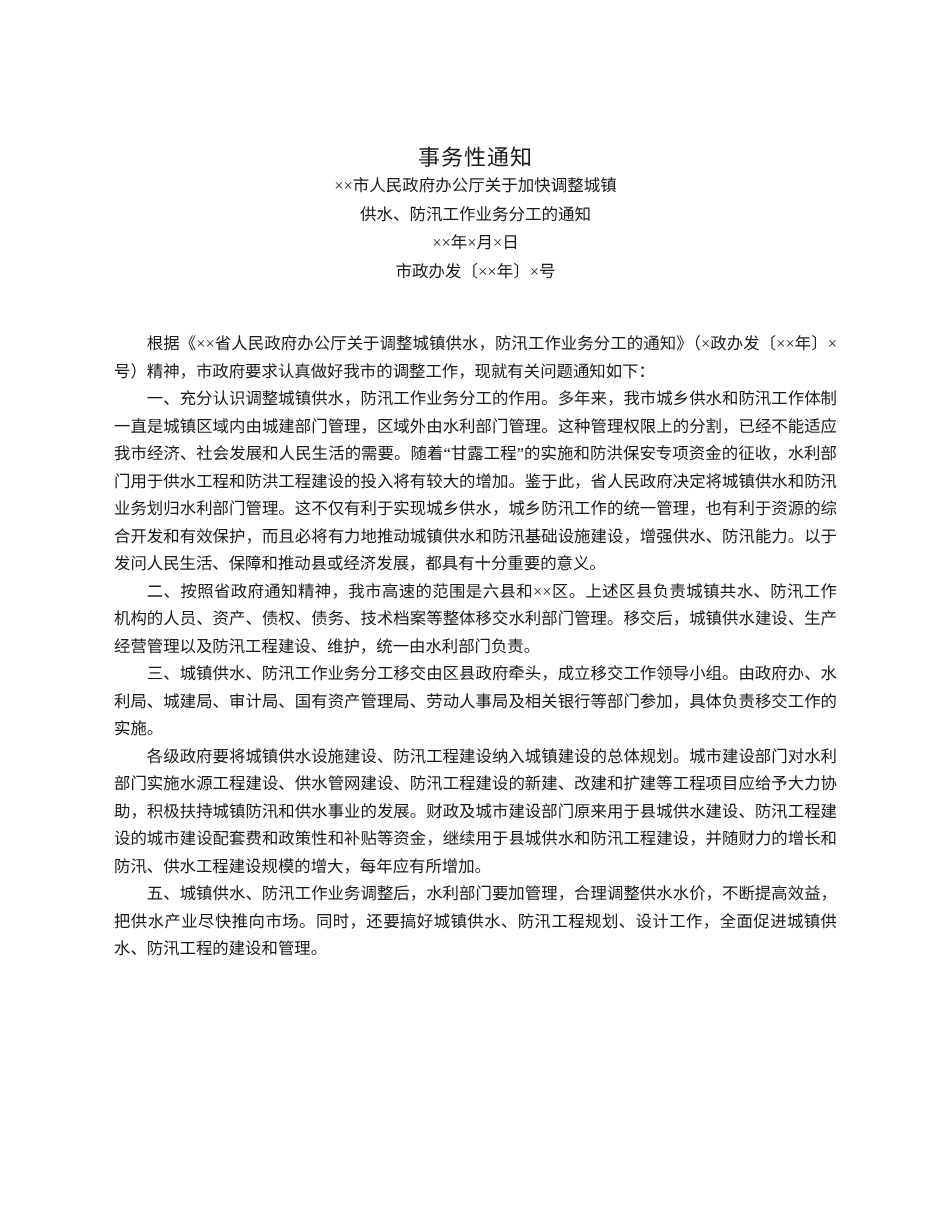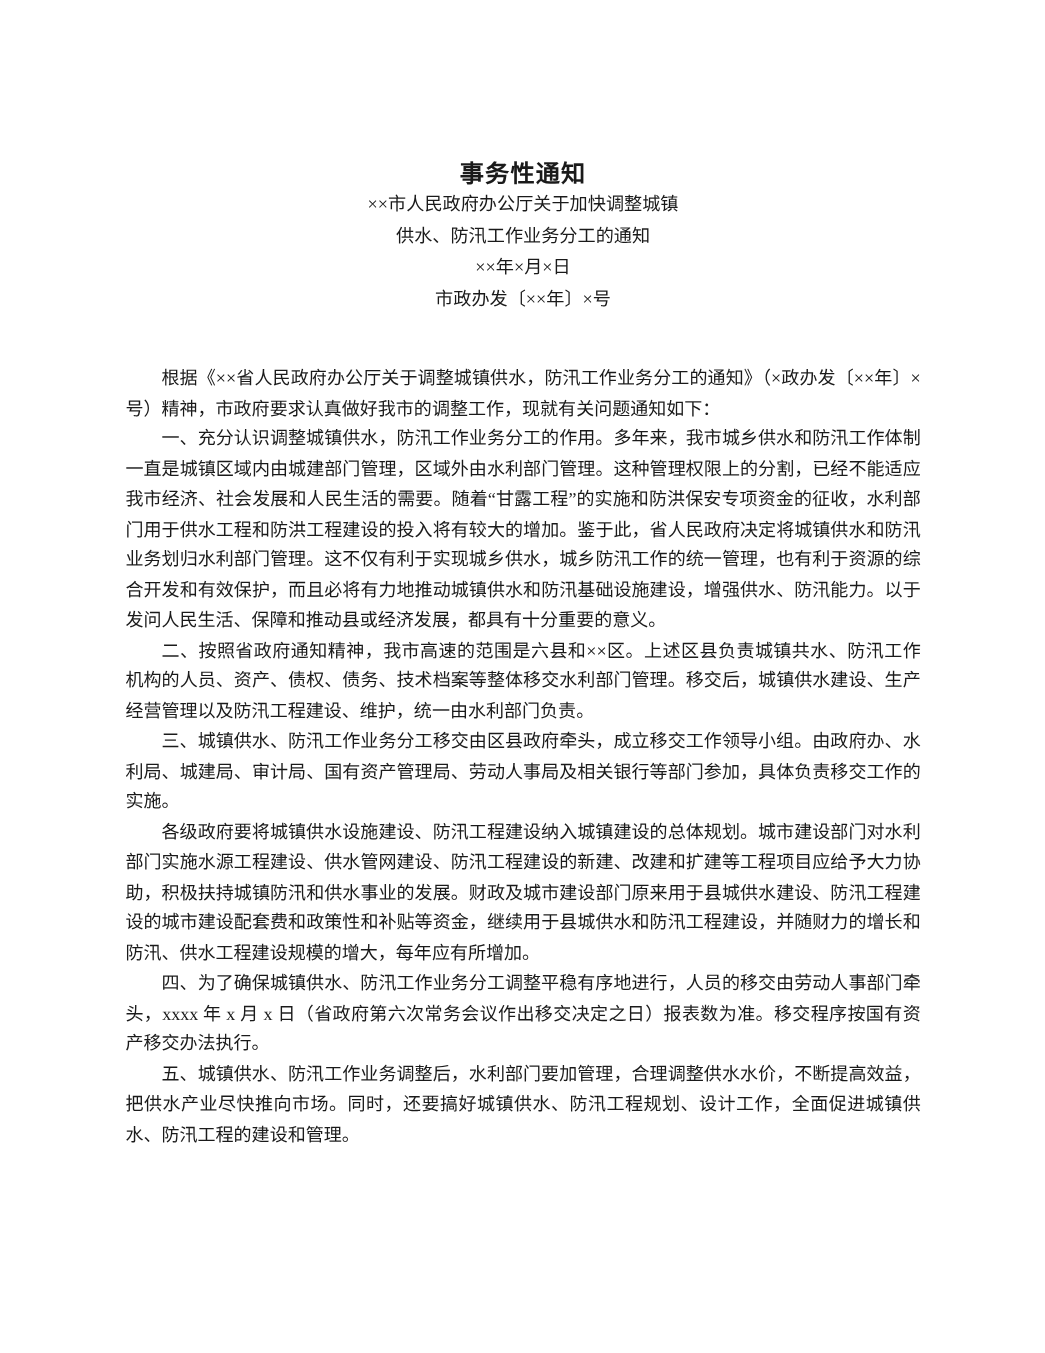--- a/index.html
+++ b/index.html
@@ -17,21 +17,21 @@
   .page {
     box-sizing: border-box;
     width: 950px;
     height: 1230px;
     padding: 144px 113px 0 114px;
     background: #ffffff;
   }
   .doc-title {
     margin: 0;
     font-size: 22px;
-    font-weight: bold;
+    font-weight: normal;
     line-height: 28px;
     text-align: center;
     letter-spacing: 1px;
   }
   .doc-heading {
     font-size: 16.5px;
     line-height: 28.5px;
     text-align: center;
   }
   .doc-body {
@@ -60,17 +60,16 @@
     <div>××年×月×日</div>
     <div>市政办发〔××年〕×号</div>
   </div>
 
   <div class="doc-body">
     <p>根据《××省人民政府办公厅关于调整城镇供水，防汛工作业务分工的通知》（×政办发〔××年〕×号）精神，市政府要求认真做好我市的调整工作，现就有关问题通知如下：</p>
     <p>一、充分认识调整城镇供水，防汛工作业务分工的作用。多年来，我市城乡供水和防汛工作体制一直是城镇区域内由城建部门管理，区域外由水利部门管理。这种管理权限上的分割，已经不能适应我市经济、社会发展和人民生活的需要。随着“甘露工程”的实施和防洪保安专项资金的征收，水利部门用于供水工程和防洪工程建设的投入将有较大的增加。鉴于此，省人民政府决定将城镇供水和防汛业务划归水利部门管理。这不仅有利于实现城乡供水，城乡防汛工作的统一管理，也有利于资源的综合开发和有效保护，而且必将有力地推动城镇供水和防汛基础设施建设，增强供水、防汛能力。以于发问人民生活、保障和推动县或经济发展，都具有十分重要的意义。</p>
     <p>二、按照省政府通知精神，我市高速的范围是六县和××区。上述区县负责城镇共水、防汛工作机构的人员、资产、债权、债务、技术档案等整体移交水利部门管理。移交后，城镇供水建设、生产经营管理以及防汛工程建设、维护，统一由水利部门负责。</p>
     <p>三、城镇供水、防汛工作业务分工移交由区县政府牵头，成立移交工作领导小组。由政府办、水利局、城建局、审计局、国有资产管理局、劳动人事局及相关银行等部门参加，具体负责移交工作的实施。</p>
     <p>各级政府要将城镇供水设施建设、防汛工程建设纳入城镇建设的总体规划。城市建设部门对水利部门实施水源工程建设、供水管网建设、防汛工程建设的新建、改建和扩建等工程项目应给予大力协助，积极扶持城镇防汛和供水事业的发展。财政及城市建设部门原来用于县城供水建设、防汛工程建设的城市建设配套费和政策性和补贴等资金，继续用于县城供水和防汛工程建设，并随财力的增长和防汛、供水工程建设规模的增大，每年应有所增加。</p>
-    <p>四、为了确保城镇供水、防汛工作业务分工调整平稳有序地进行，人员的移交由劳动人事部门牵头，xxxx 年 x 月 x 日（省政府第六次常务会议作出移交决定之日）报表数为准。移交程序按国有资产移交办法执行。</p>
     <p>五、城镇供水、防汛工作业务调整后，水利部门要加管理，合理调整供水水价，不断提高效益，把供水产业尽快推向市场。同时，还要搞好城镇供水、防汛工程规划、设计工作，全面促进城镇供水、防汛工程的建设和管理。</p>
   </div>
 
 </div>
 
 </body></html>

